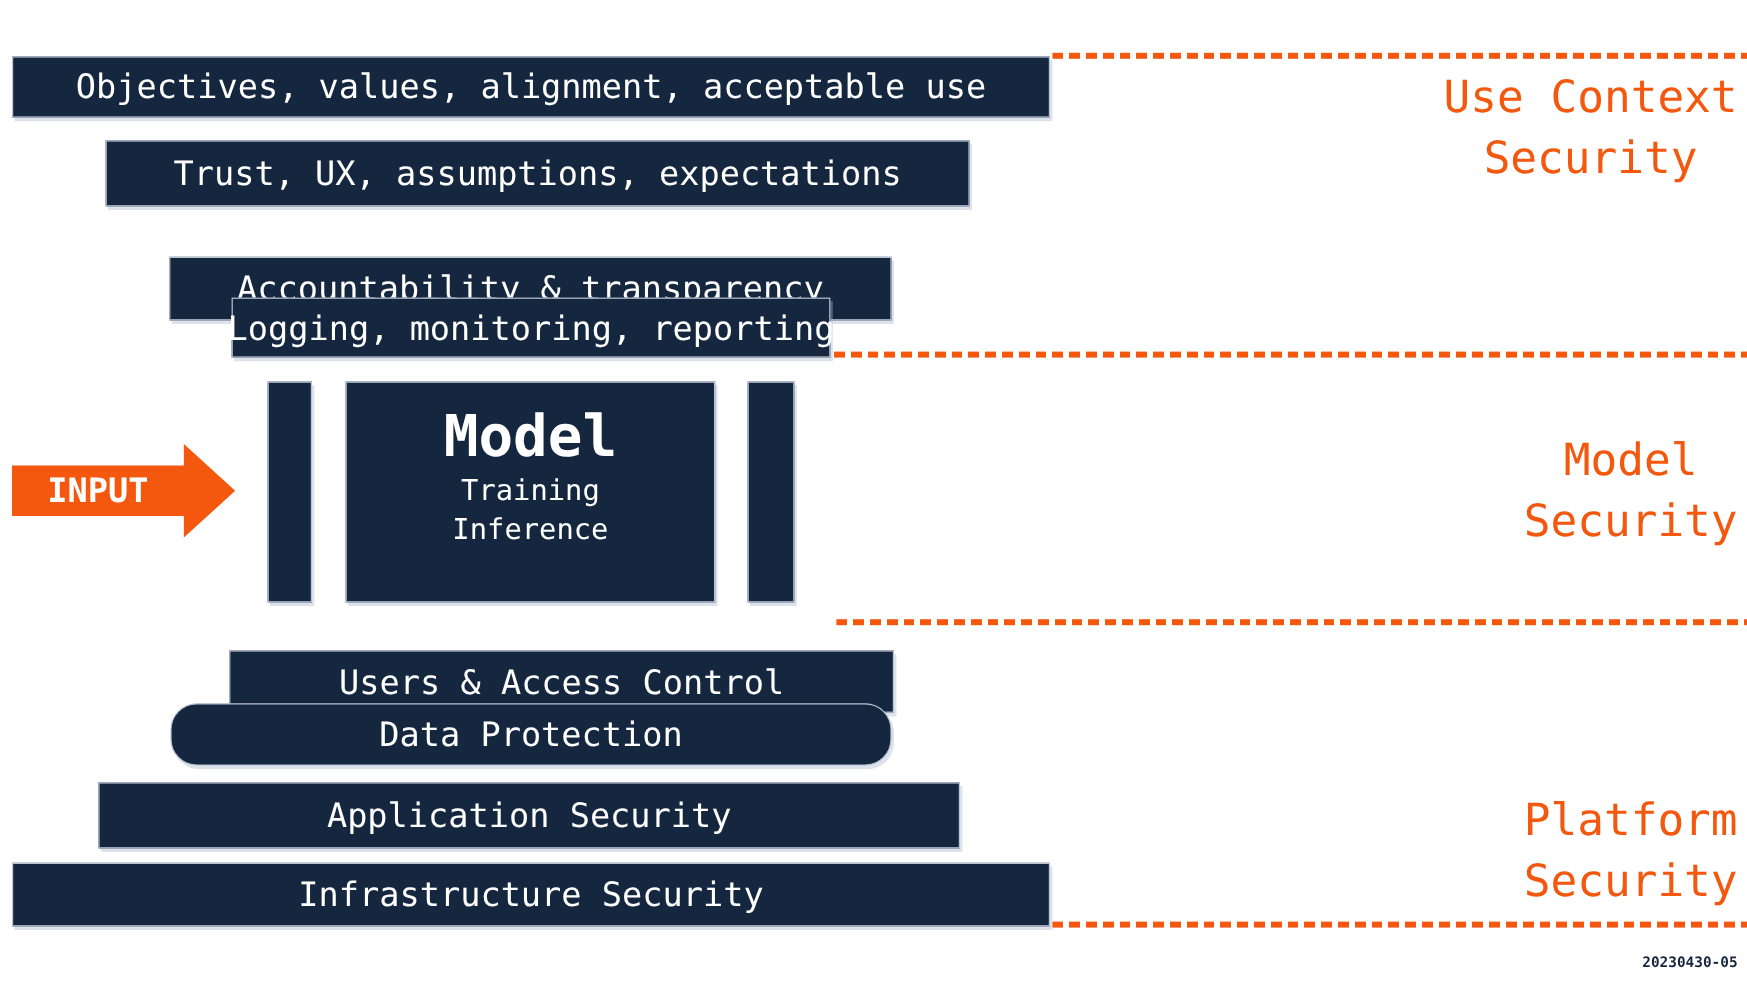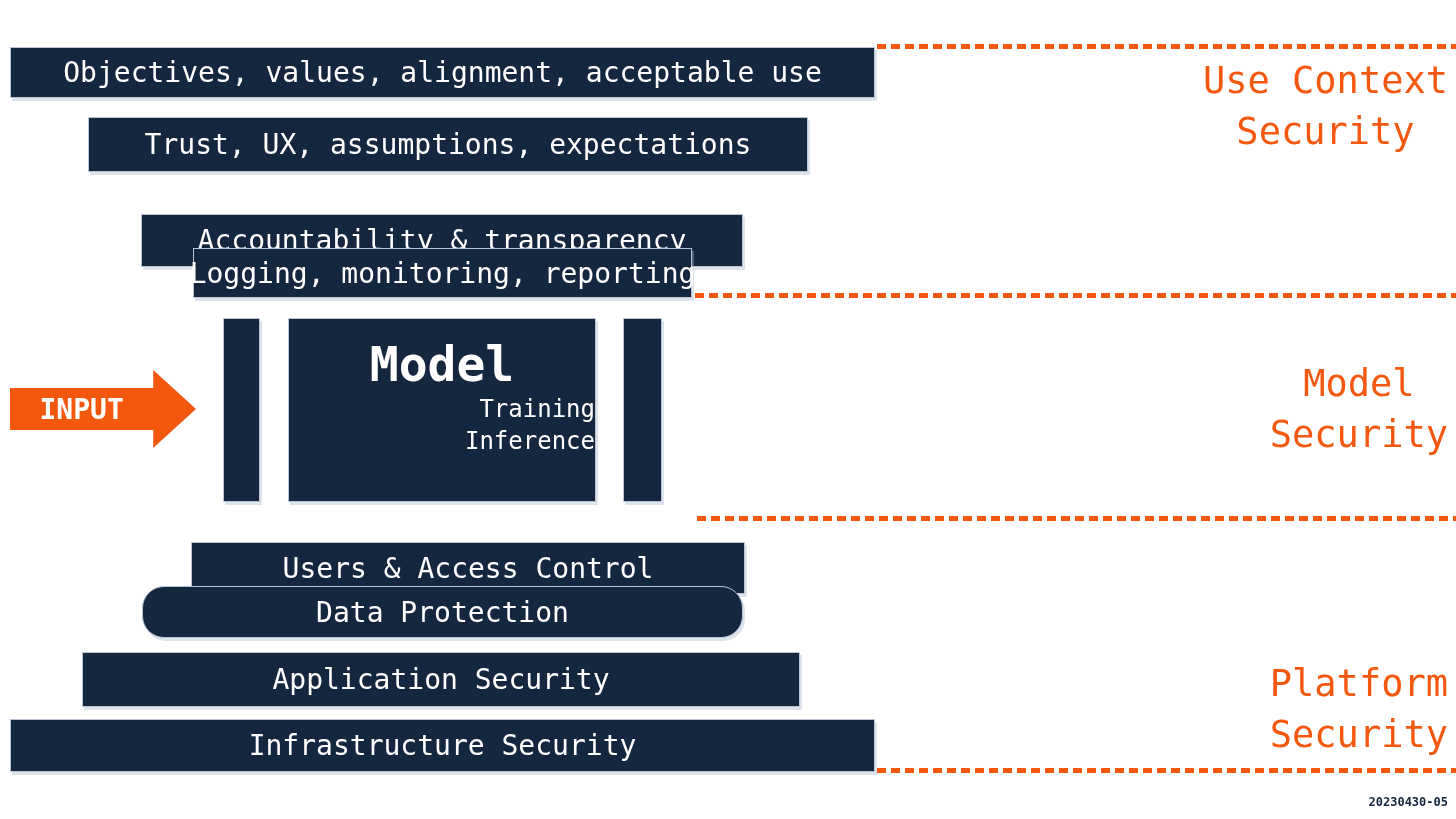--- a/index.html
+++ b/index.html
@@ -34,21 +34,21 @@
   #pillar-left  { left:223px; width:37px; }
   #pillar-right { left:623px; width:39px; }
 
   .modelbox {
     position:absolute; left:288px; top:318px; width:308px; height:184px;
     background:var(--navy); color:#ffffff; text-align:center;
     border:1px solid var(--edge); box-sizing:border-box;
     box-shadow:2px 3px 0 rgba(170,185,205,.4);
   }
   .model-title { font-size:48px; font-weight:bold; line-height:58px; margin-top:16px; }
-  .model-sub   { font-size:24px; line-height:32px;text-align:right; }
+  .model-sub   { font-size:24px; line-height:32px; }
 
   .arrow { position:absolute; top:370px; height:78px; background:var(--orange); }
   #arrow-input  { left:10px;  width:186px;
     clip-path:polygon(0 23%,77% 23%,77% 0,100% 50%,77% 100%,77% 77%,0 77%); }
   #arrow-output { left:692px; width:181px;
     clip-path:polygon(0 23%,77% 23%,77% 0,100% 50%,77% 100%,77% 77%,0 77%); }
   .arrow-label {
     position:absolute; left:0; top:50%; transform:translateY(-50%);
     width:77%; text-align:center; color:#ffffff; font-size:28px; font-weight:bold;
   }

